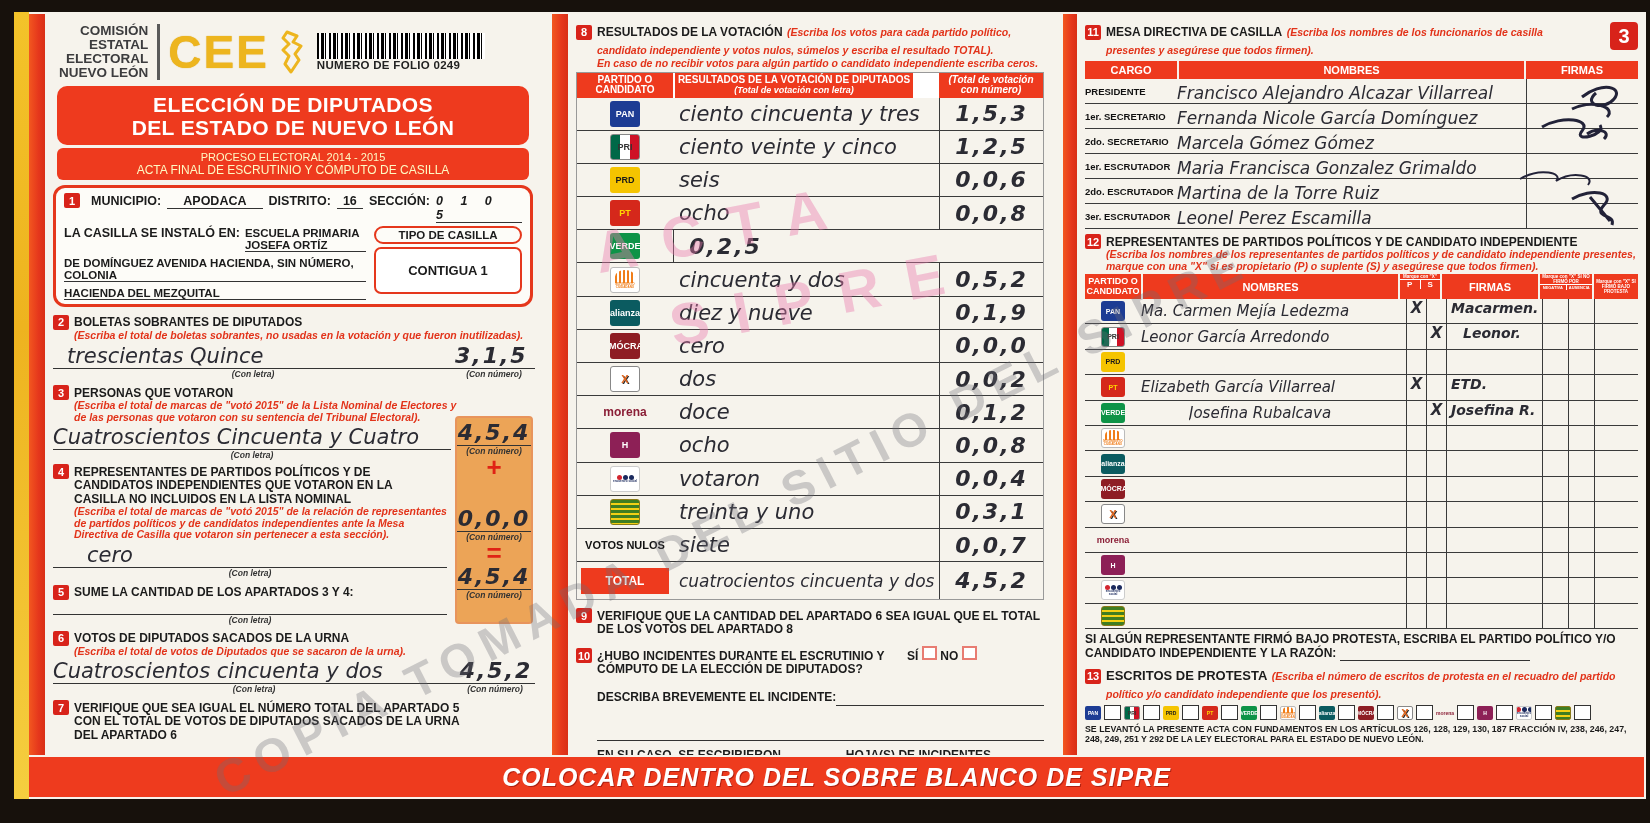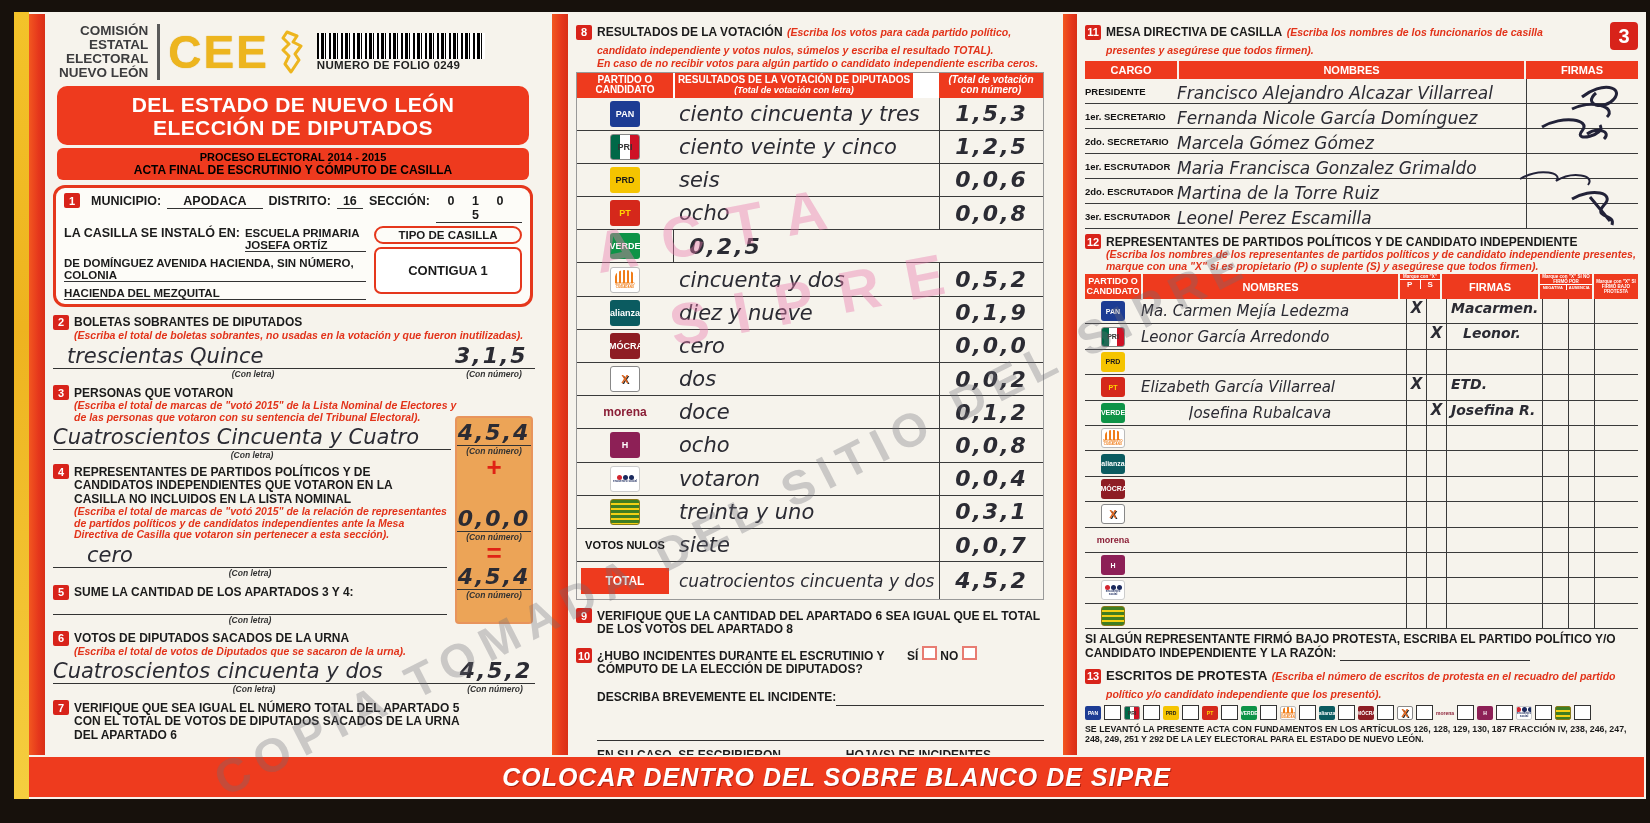--- a/index.html
+++ b/index.html
@@ -32,21 +32,21 @@
   .nl-shape { width:30px; height:44px; }
   .folio-wrap { margin-left:2px; }
   .barcode { width:168px; height:26px;
     background:repeating-linear-gradient(90deg,#000 0 2px,#fff 2px 4px,#000 4px 7px,#fff 7px 8px,#000 8px 9px,#fff 9px 12px); }
   .folio-label { font-size:11.5px; font-weight:bold; color:#222; letter-spacing:.3px; }
 
   .title-box { background:#ee3a1e; border-radius:10px; margin:4px 6px 3px 6px; padding:7px 4px 6px;
     text-align:center; color:#fff; font-weight:bold; }
   .title-box .t1 { font-size:21px; line-height:23px; letter-spacing:.4px; }
   .sub-bar { background:#ee3a1e; border-radius:6px; margin:0 6px; padding:3px 20px; text-align:center;
-    color:#000000; font-weight:bold; }
+    color:#fef9c3; font-weight:normal; }
   .sub-bar .p1 { font-size:11px; }
   .sub-bar .p2 { font-size:12px; }
 
   .box1 { border:3px solid #e5371c; border-radius:12px; margin:5px 2px 0 2px; padding:5px 8px 4px 8px;
     background:#fdfcf8; position:relative; }
   .blk { color:#1b1b1b; font-weight:bold; font-size:12.5px; }
   .row-flex { display:flex; align-items:baseline; }
 
   .badge { display:inline-flex; align-items:center; justify-content:center; background:#d8231a;
     color:#fff; font-weight:bold; width:16px; height:15px; font-size:11px; border-radius:2px;
@@ -141,37 +141,37 @@
         <svg class="nl-shape" viewBox="0 0 30 44">
           <path d="M10 2 L20 6 L16 12 L24 16 L18 24 L22 30 L14 42 L8 34 L12 26 L6 20 L12 14 L6 8 Z" fill="none" stroke="#edb51e" stroke-width="3" stroke-linejoin="round"></path>
         </svg>
         <div class="folio-wrap">
           <div class="barcode"></div>
           <div class="folio-label">NUMERO DE FOLIO 0249</div>
         </div>
       </div>
 
       <div class="title-box">
+        <div class="t1">ELECCIÓN DE DIPUTADOS</div>
         <div class="t1">DEL ESTADO DE NUEVO LEÓN</div>
-        <div class="t1">ELECCIÓN DE DIPUTADOS</div>
       </div>
       <div class="sub-bar">
         <div class="p1">PROCESO ELECTORAL  2014 - 2015</div>
         <div class="p2">ACTA FINAL DE ESCRUTINIO Y CÓMPUTO DE CASILLA</div>
       </div>
 
       <div class="box1">
         <div class="row-flex" style="gap:6px;">
           <span class="badge">1</span>
           <span class="blk">MUNICIPIO:</span>
           <span class="blk u" style="flex:1; text-align:center;">APODACA</span>
           <span class="blk">DISTRITO:</span>
           <span class="blk u" style="width:26px; text-align:center;">16</span>
           <span class="blk">SECCIÓN:</span>
-          <span class="blk u" style="width:86px; text-align:center; letter-spacing:7px;">0 1 0 5</span>
+          <span class="blk u" style="width:86px; letter-spacing:7px;font-style:italic;">0 1 0 5</span>
         </div>
         <div style="display:flex; gap:8px; margin-top:3px;">
           <div style="flex:1;">
             <div class="row-flex" style="gap:5px;">
               <span class="blk">LA CASILLA SE INSTALÓ EN:</span>
               <span class="blk u" style="flex:1; font-weight:bold; font-size:11.5px;">ESCUELA PRIMARIA JOSEFA ORTÍZ</span>
             </div>
             <div class="blk u" style="font-size:11.5px; margin-top:5px;">DE DOMÍNGUEZ AVENIDA HACIENDA, SIN NÚMERO, COLONIA</div>
             <div class="blk u" style="font-size:11.5px; margin-top:5px;">HACIENDA DEL MEZQUITAL</div>
           </div>

